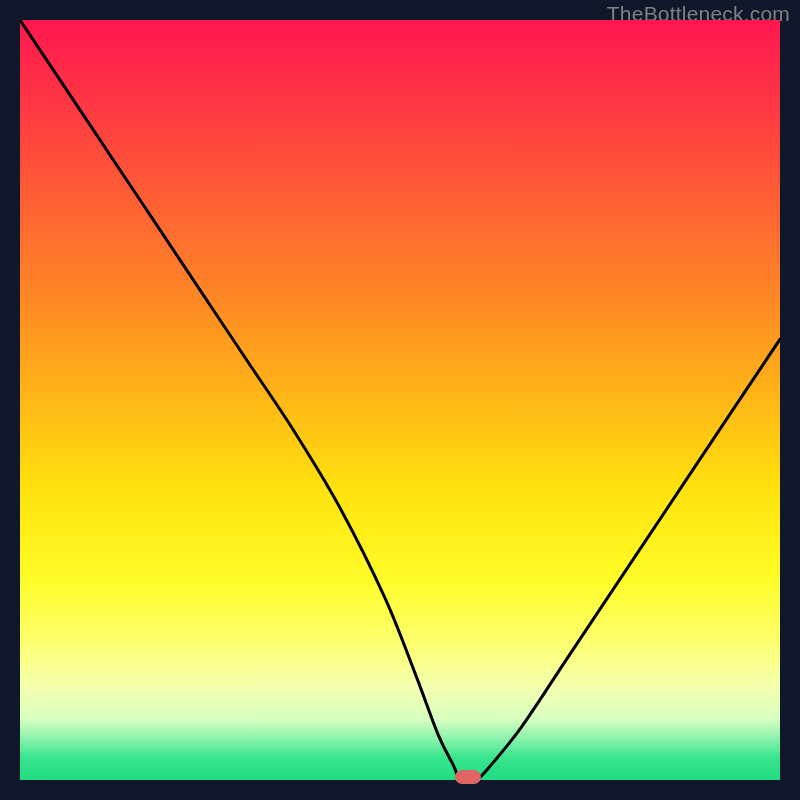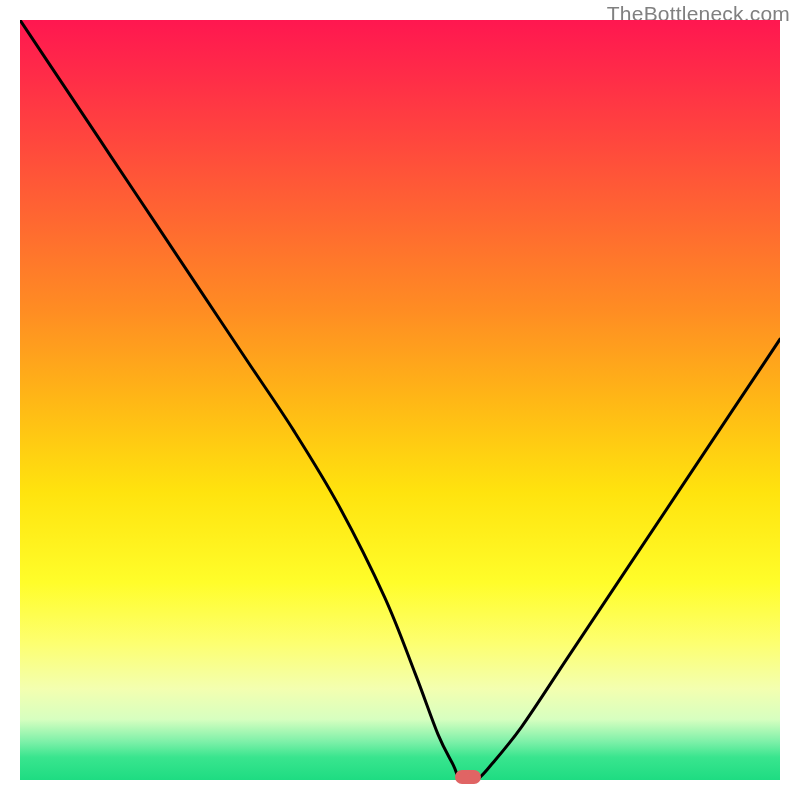--- a/index.html
+++ b/index.html
@@ -8,21 +8,21 @@
     width: 800px;
     height: 800px;
     background: #000;
     overflow: hidden;
     font-family: Arial, Helvetica, sans-serif;
   }
   .frame {
     position: relative;
     width: 800px;
     height: 800px;
-    background: #ffffff;
+    background: #0f172a;
   }
   .plot {
     position: absolute;
     left: 20px;
     top: 20px;
     width: 760px;
     height: 760px;
     background: linear-gradient(
       to bottom,
       #ff1750 0%,

